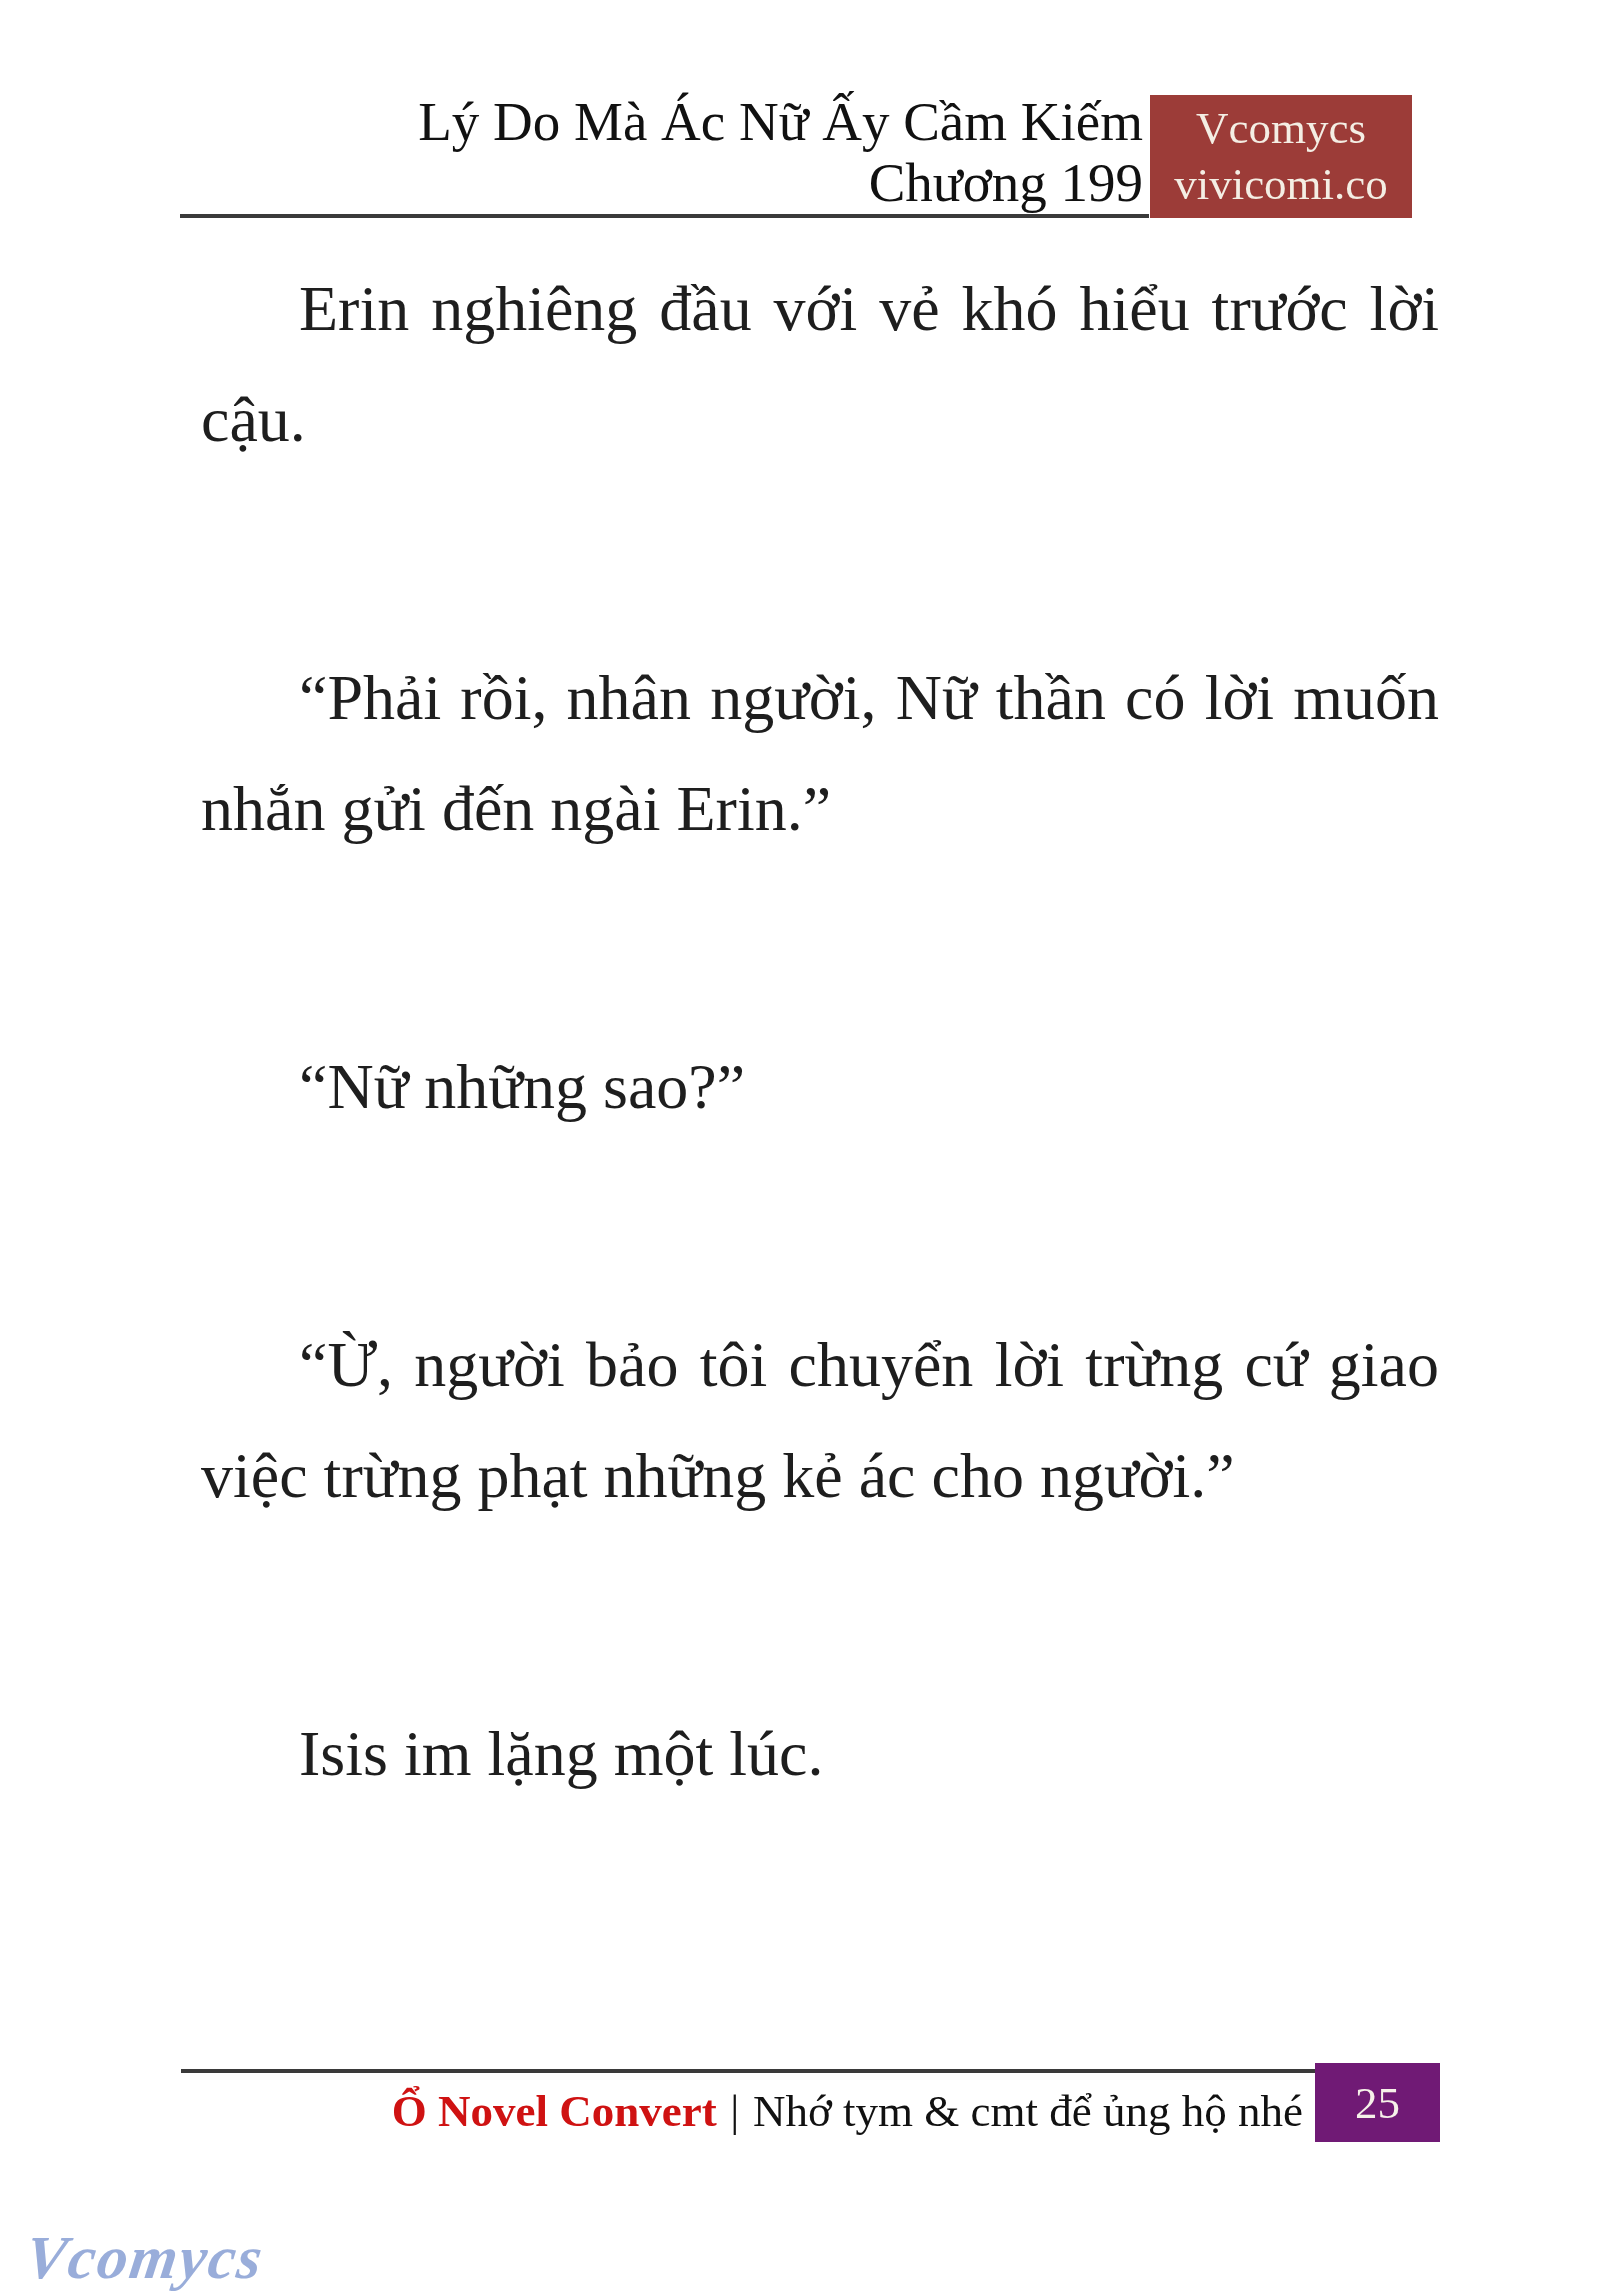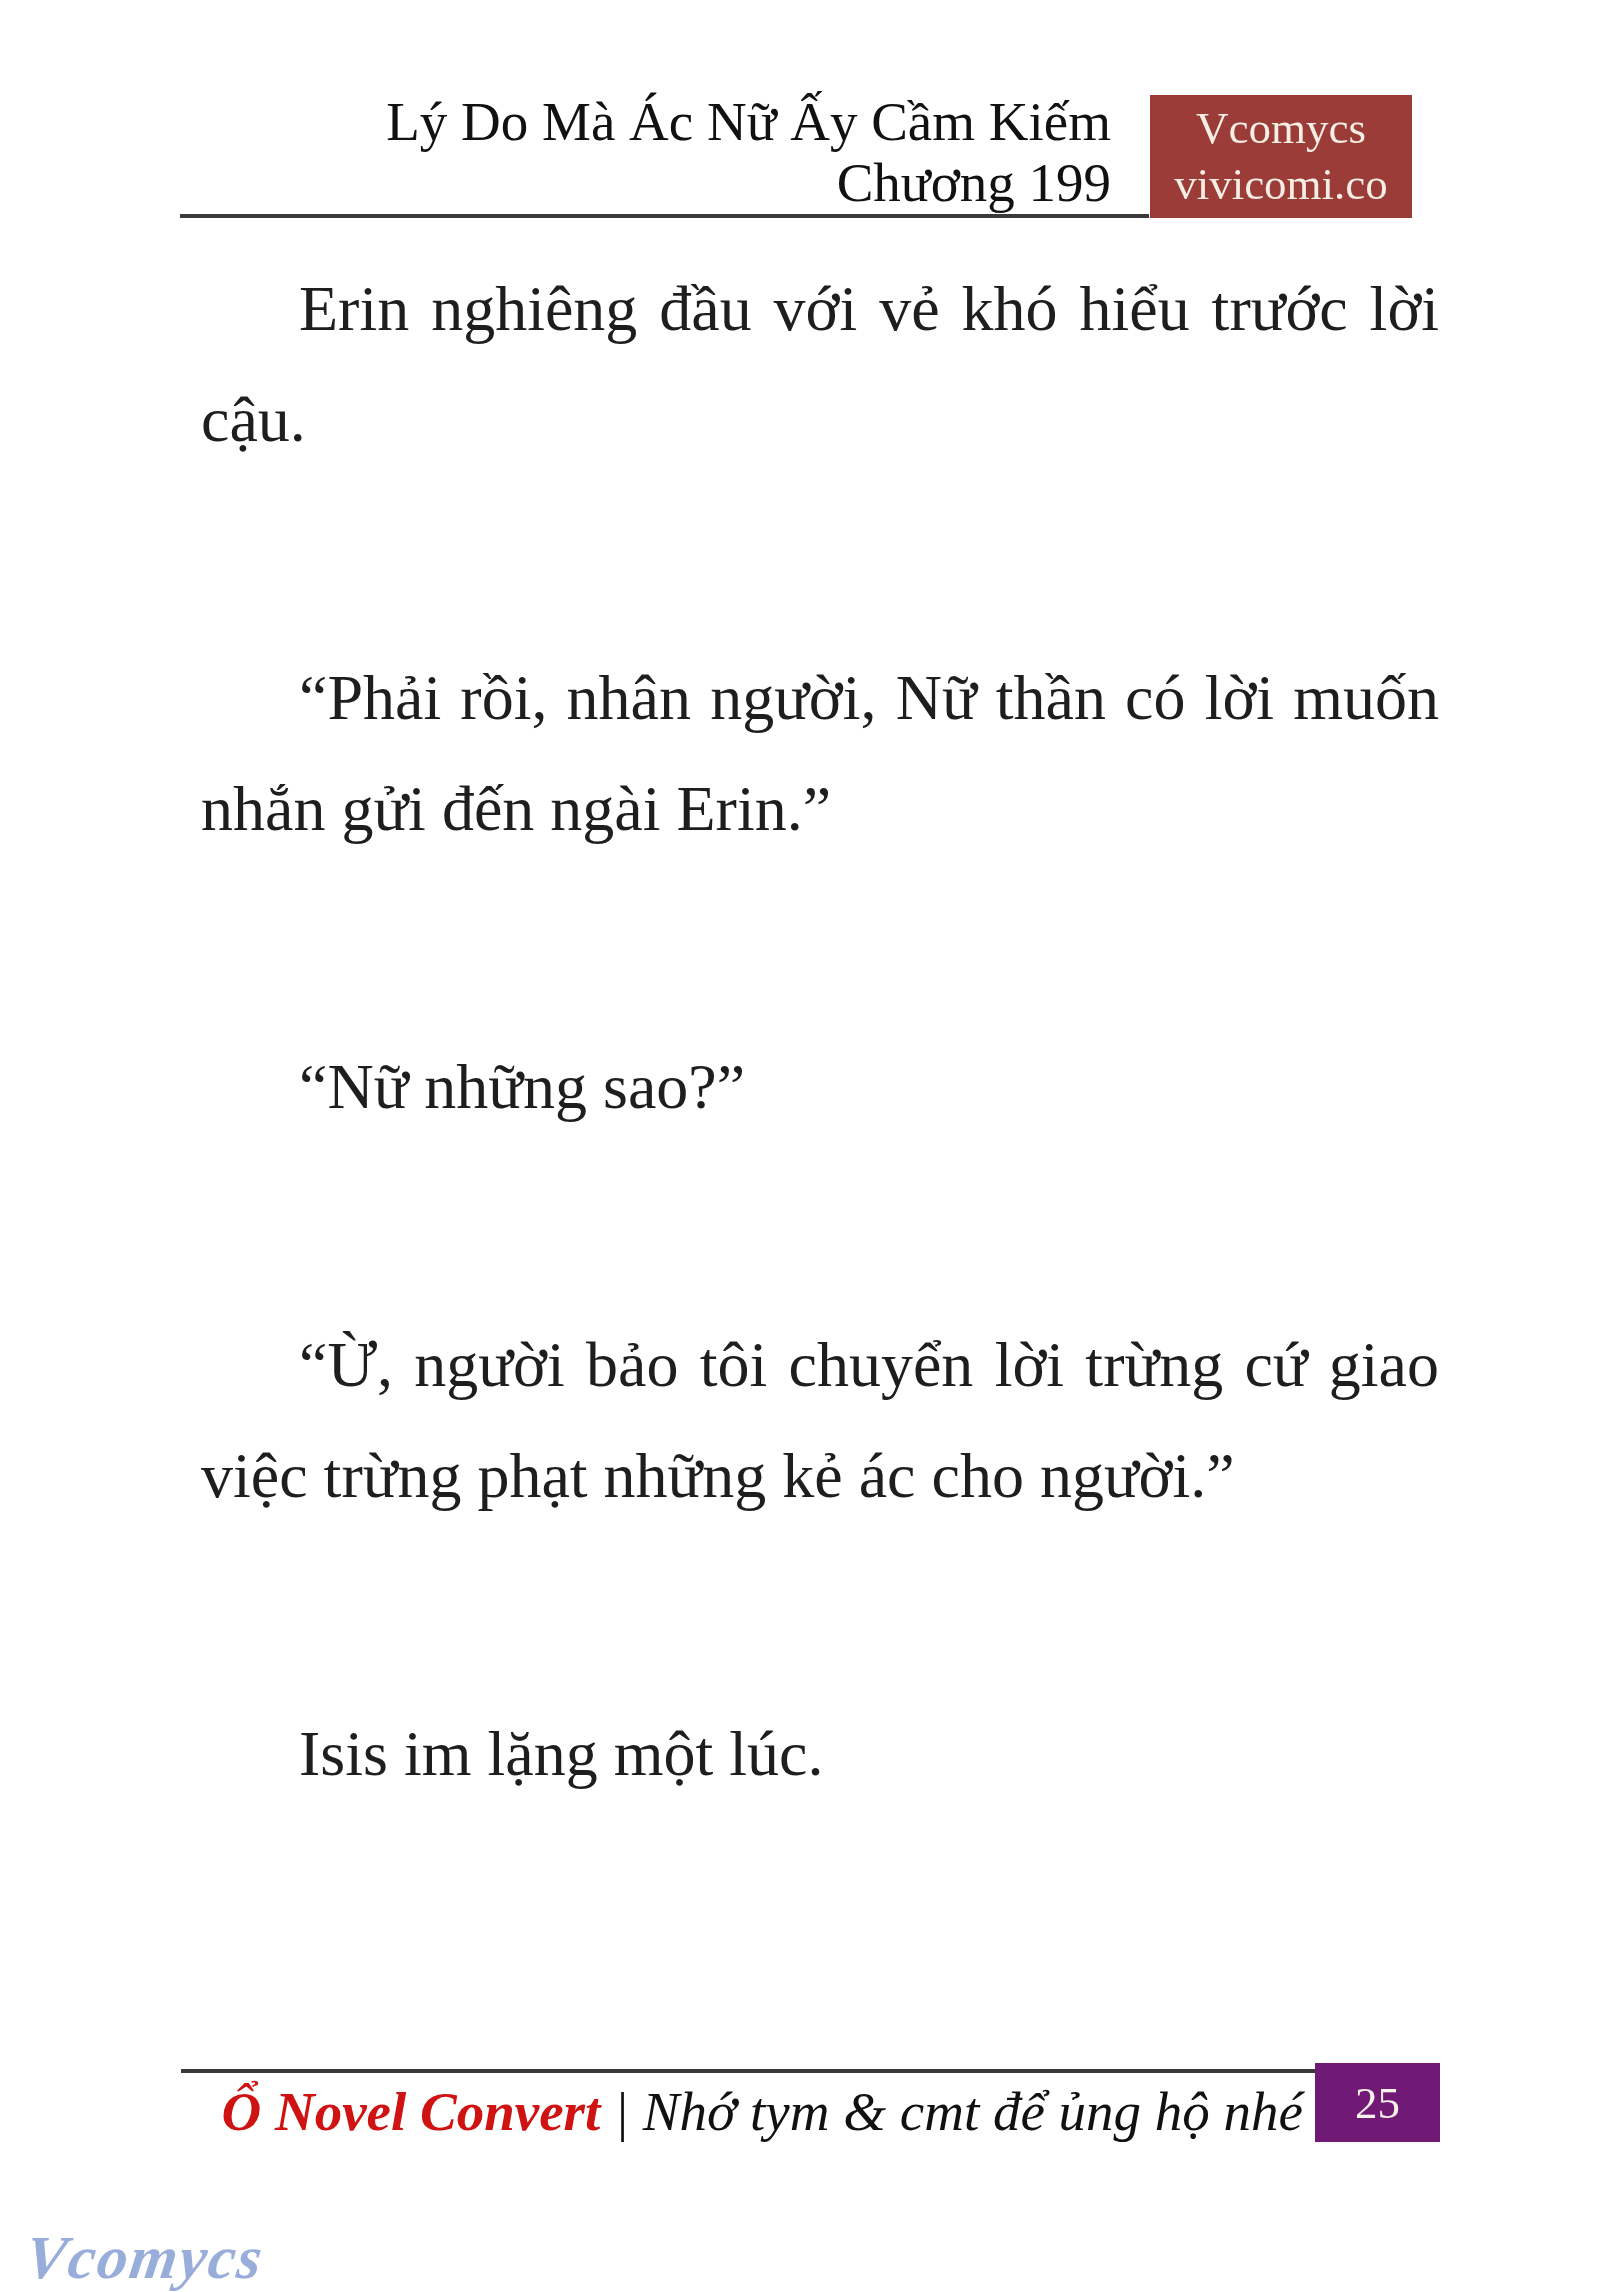--- a/index.html
+++ b/index.html
@@ -11,21 +11,21 @@
     background: #ffffff;
     overflow: hidden;
     font-family: "Liberation Serif", "DejaVu Serif", serif;
     color: #1e1e1e;
   }
 
   
   .header-titles {
     position: absolute;
     top: 91px;
-    right: 511px;
+    right: 479px;
     text-align: right;
     font-size: 55px;
     line-height: 61px;
     color: #111111;
     white-space: nowrap;
   }
   .brand-box {
     position: absolute;
     left: 1150px;
     top: 95px;
@@ -69,25 +69,24 @@
     left: 181px;
     top: 2069px;
     width: 1134px;
     height: 3.9px;
     background: #3a3a3a;
   }
   .footer-text {
     position: absolute;
     top: 2082px;
     right: 319px;
-    font-size: 55px;
+    font-size: 45px;
     line-height: 59px;
     white-space: nowrap;
     color: #111111;
-    font-style: italic;
   }
   .footer-brand { color: #cf1212; font-weight: bold; }
   .footer-sep { color: #111111; padding: 0 13.7px; }
   .page-number-box {
     position: absolute;
     left: 1315px;
     top: 2063px;
     width: 125px;
     height: 79px;
     background: #701a75;

